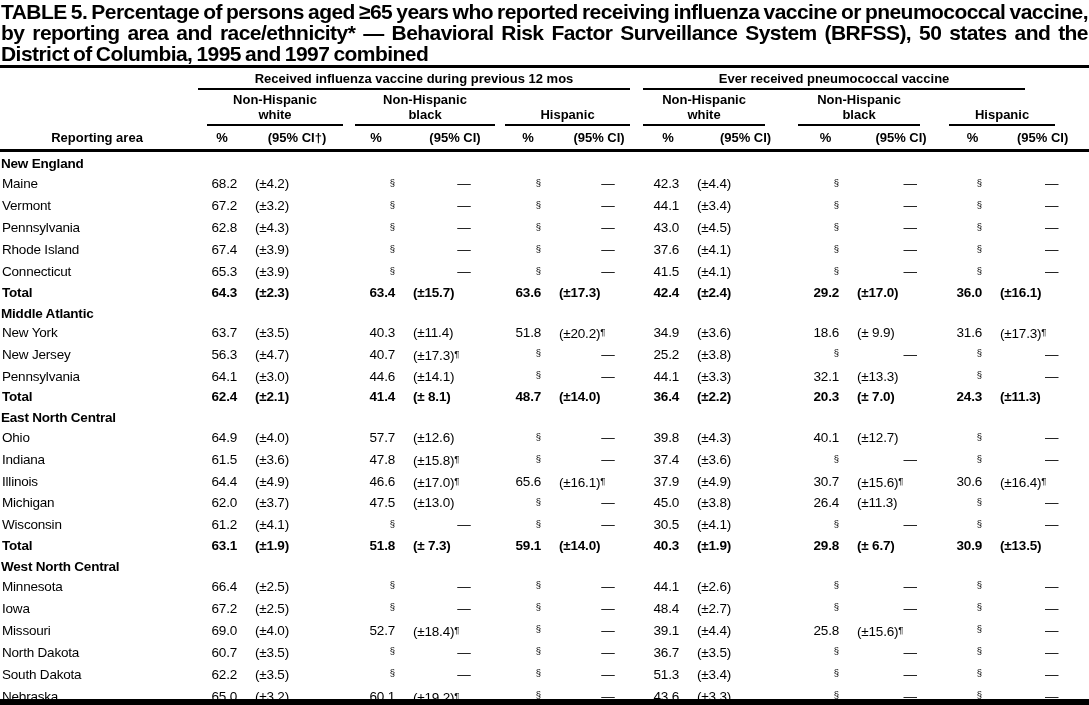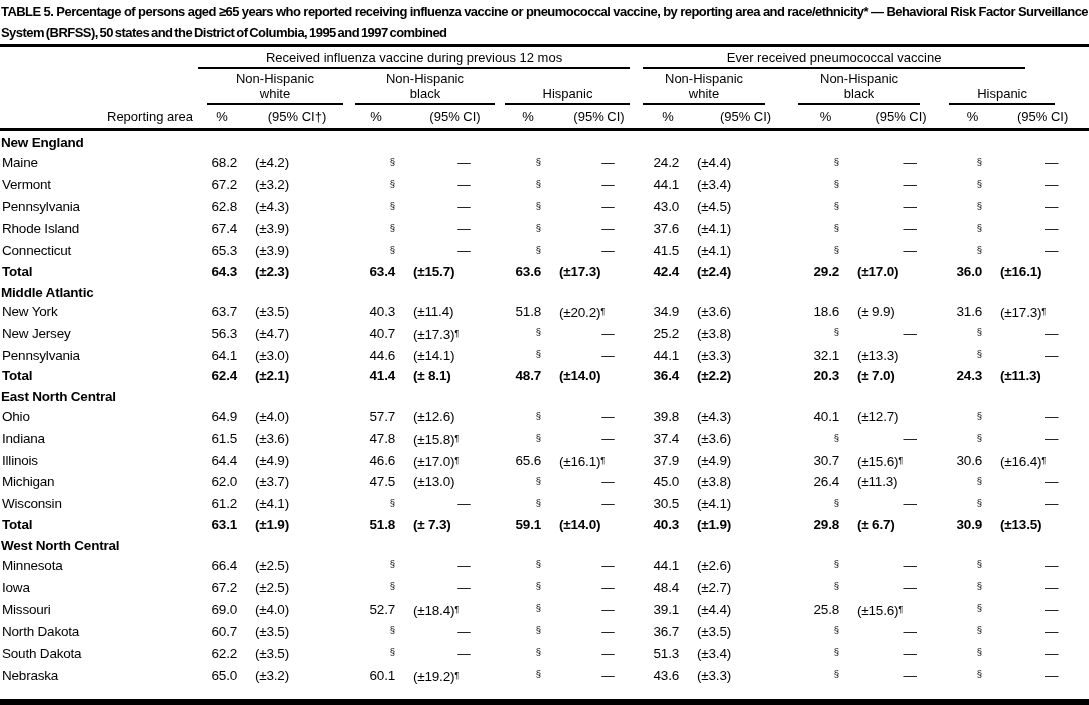--- a/index.html
+++ b/index.html
@@ -7,53 +7,53 @@
     width: 1089px; height: 705px;
     background: #ffffff; color: #000000;
     font-family: "Liberation Sans", sans-serif;
     overflow: hidden;
     position: relative;
   }
   .page { width: 1089px; }
 
   .title {
     font-weight: bold;
-    font-size: 13px;
+    font-size: 21px;
     line-height: 21px;
     letter-spacing: -0.55px;
     word-spacing: -1.2px;
     text-align: justify;
     padding: 1px 1px 0 1px;
     width: 1087px;
   }
 
   table.vtable {
     width: 1089px;
     border-collapse: collapse;
     table-layout: fixed;
     margin-top: 1px;
     border-top: 3px solid #000;
   }
 
-  thead th { font-weight: normal; font-size: 13px; padding: 0; vertical-align: bottom; }
+  thead th { font-weight: bold; font-size: 13px; padding: 0; vertical-align: bottom; }
 
   .group-bar { border-bottom: 2px solid #000; padding: 3px 0 1px 0; line-height: 16px; text-align: center; }
   .g1 .group-bar { margin: 0 13px 0 5px; }
   .g2 .group-bar { margin: 0 64px 0 0; }
 
   .sub-bar { border-bottom: 2px solid #000; padding: 3px 0 2px 0; line-height: 14.5px; text-align: center; }
   .s1 .sub-bar { margin: 0 0 0 14px; }
   .s2 .sub-bar { margin: 0 6px 0 12px; }
   .s3 .sub-bar { margin: 0 13px 0 4px; }
   .s4 .sub-bar { margin: 0 33px 0 0; }
   .s5 .sub-bar { margin: 0 29px 0 0; }
   .s6 .sub-bar { margin: 0 34px 0 0; }
 
   tr.colhead-row th { border-bottom: 3px solid #000; padding: 4px 0 3px 0; font-size: 13px; line-height: 16px; }
-  th.area-head { text-align: right; padding-left: 1px !important; font-size: 13.5px; }
+  th.area-head { text-align: center; padding-left: 1px !important; font-size: 13.5px; }
   th.pct-head { text-align: center; }
   th.ci-head { text-align: center; white-space: pre; }
 
   tbody td {
     font-size: 13.5px;
     line-height: 19px;
     padding: 0;
     letter-spacing: -0.2px;
   }
   tr.section-row td {
@@ -153,21 +153,21 @@
           <td colspan="13">New England</td>
         </tr>
         <tr class="data-row">
           <td class="area">Maine</td>
           <td class="pct">68.2</td>
           <td class="ci">(±4.2)</td>
           <td class="pct"><sup class="mark">§</sup></td>
           <td class="ci dash">—</td>
           <td class="pct"><sup class="mark">§</sup></td>
           <td class="ci dash">—</td>
-          <td class="pct">24.2</td>
+          <td class="pct">42.3</td>
           <td class="ci">(±4.4)</td>
           <td class="pct"><sup class="mark">§</sup></td>
           <td class="ci dash">—</td>
           <td class="pct"><sup class="mark">§</sup></td>
           <td class="ci dash">—</td>
         </tr>
         <tr class="data-row">
           <td class="area">Vermont</td>
           <td class="pct">67.2</td>
           <td class="ci">(±3.2)</td>

